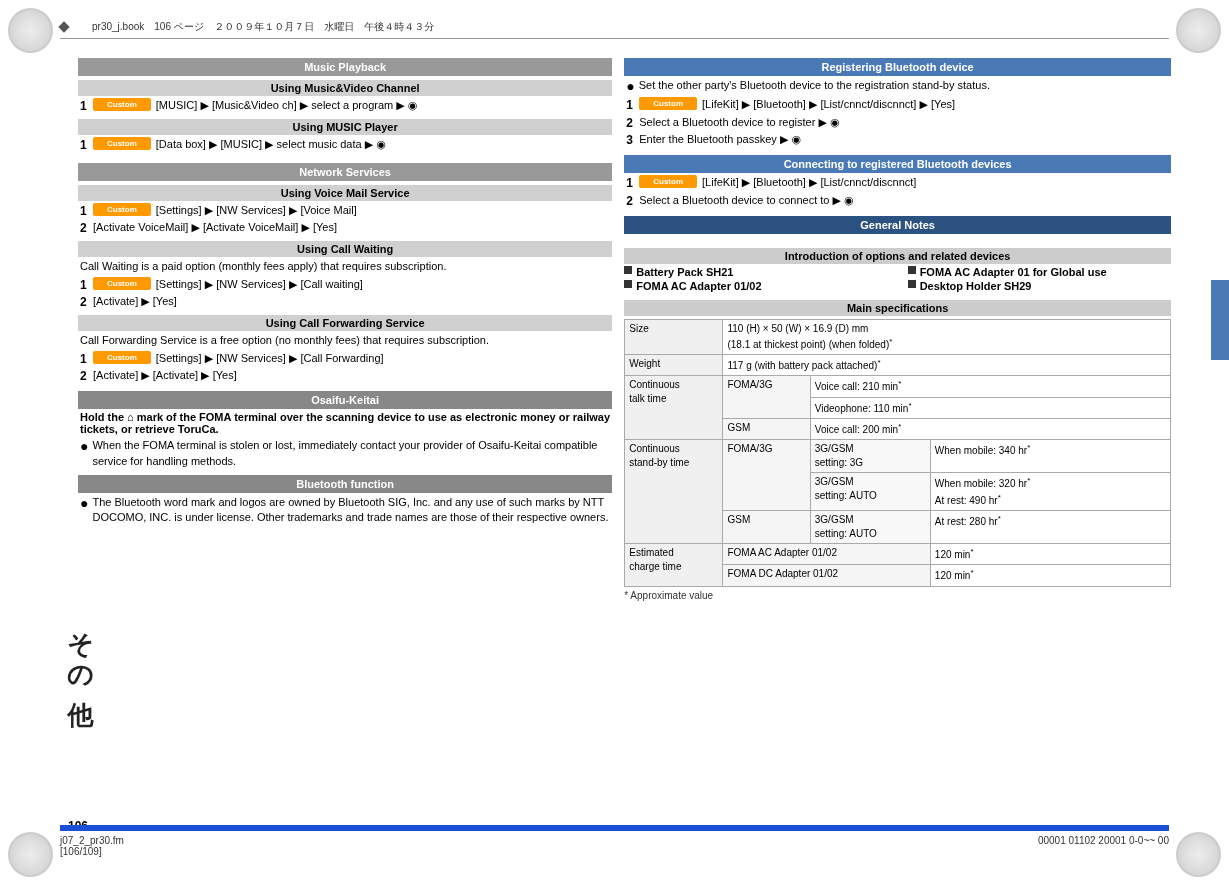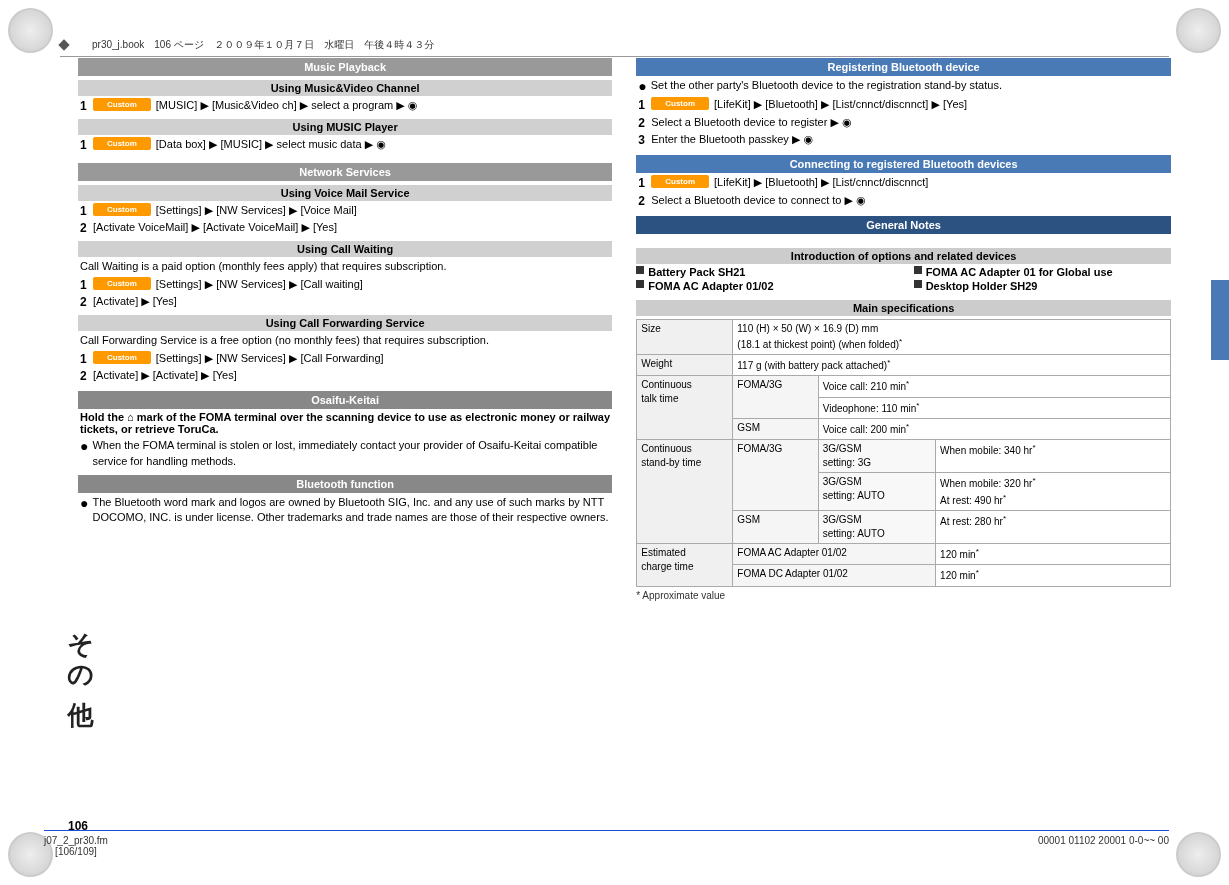--- a/index.html
+++ b/index.html
@@ -30,21 +30,21 @@
       background: radial-gradient(circle at center, #eee 0%, #ccc 100%);
     }
     .corner-tl { top: 8px; left: 8px; }
     .corner-tr { top: 8px; right: 8px; }
     .corner-bl { bottom: 8px; left: 8px; }
     .corner-br { bottom: 8px; right: 8px; }
 
     
     .top-meta {
       position: absolute;
-      top: 38px;
+      top: 20px;
       left: 60px;
       right: 60px;
       font-size: 10px;
       color: #333;
       border-bottom: 1px solid #999;
       padding-bottom: 4px;
       display: flex;
       align-items: center;
       gap: 20px;
     }
@@ -54,40 +54,39 @@
       background: #555;
       transform: rotate(45deg);
       display: inline-block;
       margin-right: 4px;
     }
 
     
     .bottom-meta {
       position: absolute;
       bottom: 28px;
-      left: 44px;
+      left: 60px;
       right: 60px;
-      border-top: 1px solid #1d4ed8;
+      border-top: 6px solid #1d4ed8;
       padding-top: 4px;
       display: flex;
       justify-content: space-between;
       font-size: 10px;
       color: #333;
-      text-align: center;
     }
 
     
     .main-content {
       position: absolute;
       top: 58px;
       left: 58px;
       right: 58px;
       bottom: 52px;
       display: flex;
-      gap: 24px;
+      gap: 12px;
     }
 
     
     .left-col {
       width: 48%;
       flex-shrink: 0;
     }
 
     
     .right-col {

